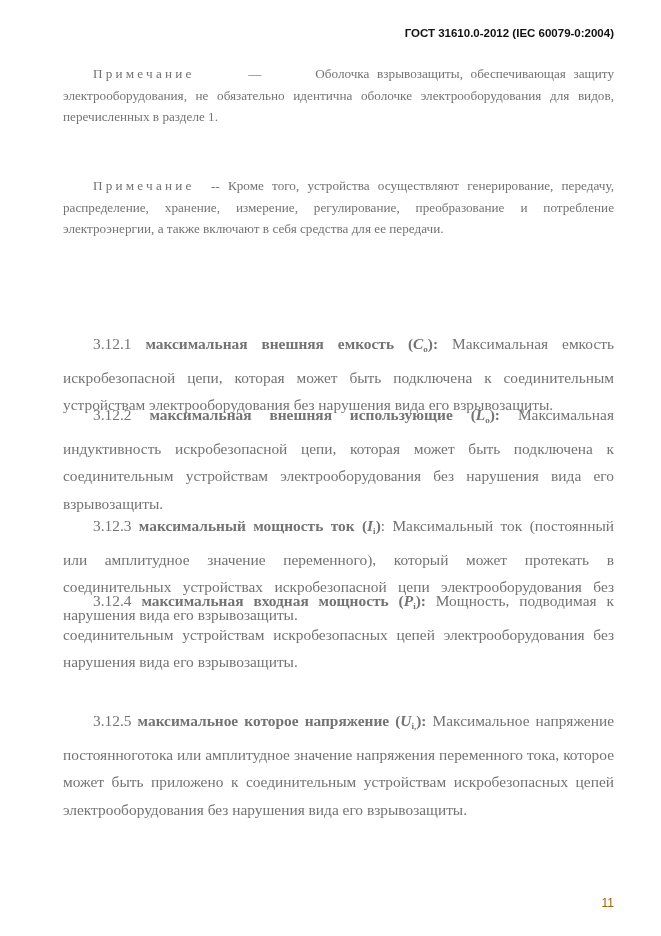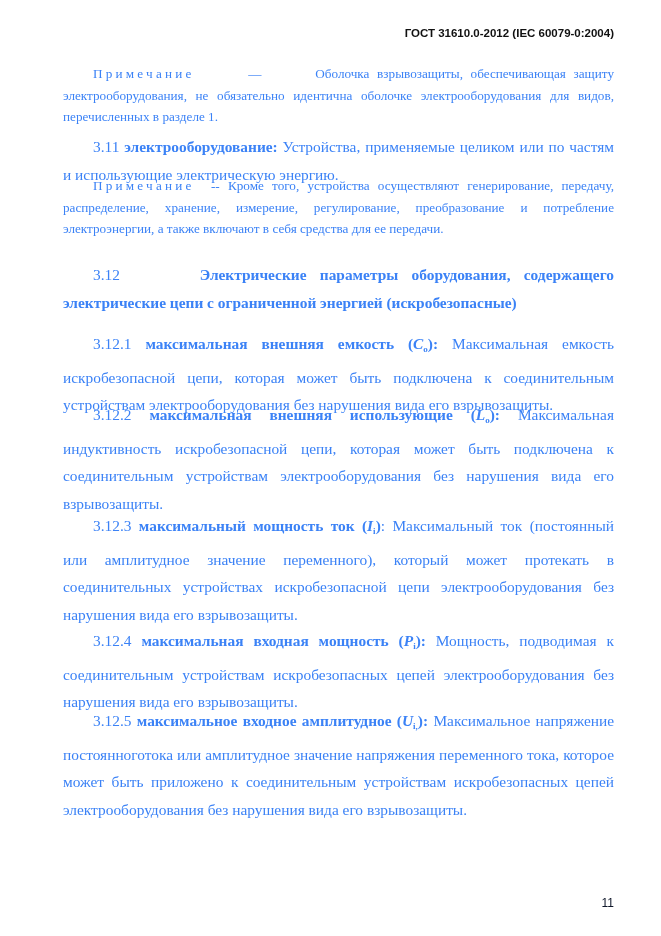--- a/index.html
+++ b/index.html
@@ -2,76 +2,63 @@
 <html><head>
   <meta charset="utf-8">
   <style>
     html, body { margin: 0; padding: 0; background: #ffffff; }
     body { width: 661px; height: 936px; position: relative; overflow: hidden; color: #111; }
     .page { position: absolute; left: 0; top: 0; width: 661px; height: 660px; background: #fff; }
     .header {
       position: absolute; right: 47px; top: 27px;
       font-family: "Liberation Sans", sans-serif; font-weight: bold; font-size: 11.5px; color: #111;
     }
-    .body-text { position: absolute; left: 63px; width: 551px; font-family: "Liberation Serif", serif; color: #3b82f6; }
+    .body-text { position: absolute; left: 63px; width: 551px; font-family: "Liberation Serif", serif; color: #737373; }
     .note {
       font-size: 13.2px; line-height: 21.5px; text-align: justify; text-align-last: left;
       text-indent: 30px; margin: 0;
     }
     .note .label { letter-spacing: 3.2px; }
     .para {
       font-size: 15.4px; line-height: 27.6px; text-align: justify; text-align-last: left;
       text-indent: 30px; margin: 0;
     }
     .para b { font-weight: bold; }
     .heading-b { font-weight: bold; }
     .sym { font-style: italic; font-weight: bold; }
     .sub { font-size: 9px; vertical-align: -3px; font-weight: bold; font-style: normal; }
     .pagenum {
       position: absolute; right: 47px; top: 896px;
-      font-family: "Liberation Sans", sans-serif; font-size: 12px; color: #0f172a;
+      font-family: "Liberation Sans", sans-serif; font-size: 12px; color: #a16207;
     }
   </style>
 </head>
 <body>
 
 <div class="page">
 
   <div class="header">ГОСТ 31610.0-2012 (IEC 60079-0:2004)</div>
 
   <div class="body-text" style="top:63px;">
     <p class="note">
       <span class="label">Примечание</span>
       &nbsp;&nbsp;&nbsp;&nbsp;&nbsp;&nbsp;<span>—</span>&nbsp;&nbsp;&nbsp;&nbsp;&nbsp;&nbsp;
       <span>Оболочка взрывозащиты, обеспечивающая защиту электрооборудования, не обязательно идентична оболочке электрооборудования для видов, перечисленных в разделе 1.</span>
     </p>
   </div>
 
-  <div class="body-text" style="top:133px;">
-    <p class="para">
-      <span>3.11</span>
-      <b>электрооборудование:</b>
-      <span>Устройства, применяемые целиком или по частям и использующие электрическую энергию.</span>
-    </p>
-  </div>
 
   <div class="body-text" style="top:175px;">
     <p class="note">
       <span class="label">Примечание</span>
       &nbsp;<span>--</span>
       <span>Кроме того, устройства осуществляют генерирование, передачу, распределение, хранение, измерение, регулирование, преобразование и потребление электроэнергии, а также включают в себя средства для ее передачи.</span>
     </p>
   </div>
 
-  <div class="body-text" style="top:261px;">
-    <p class="para heading-b">
-      <span style="font-weight:normal;">3.12</span>&nbsp;&nbsp;&nbsp;&nbsp;&nbsp;
-      <span>Электрические параметры оборудования, содержащего электрические цепи с ограниченной энергией (искробезопасные)</span>
-    </p>
-  </div>
 
   <div class="body-text" style="top:330px;">
     <p class="para">
       <span>3.12.1</span>
       <b>максимальная внешняя емкость</b>
       <b>(</b><span class="sym">C</span><span class="sub">o</span><b>):</b>
       <span>Максимальная емкость искробезопасной цепи, которая может быть подключена к соединительным устройствам электрооборудования без нарушения вида его взрывозащиты.</span>
     </p>
   </div>
 
@@ -86,32 +73,32 @@
 
   <div class="body-text" style="top:512px;">
     <p class="para">
       <span>3.12.3</span>
       <b>максимальный мощность ток</b>
       <b>(</b><span class="sym">I</span><span class="sub">i</span><b>)</b>:
       <span>Максимальный ток (постоянный или амплитудное значение переменного), который может протекать в соединительных устройствах искробезопасной цепи электрооборудования без нарушения вида его взрывозащиты.</span>
     </p>
   </div>
 
-  <div class="body-text" style="top:627px;">
+  <div class="body-text" style="top:587px;">
     <p class="para">
       <span>3.12.4</span>
       <b>максимальная входная мощность</b>
       <b>(</b><span class="sym">P</span><span class="sub">i</span><b>):</b>
       <span>Мощность, подводимая к соединительным устройствам искробезопасных цепей электрооборудования без нарушения вида его взрывозащиты.</span>
     </p>
   </div>
 
   <div class="body-text" style="top:707px;">
     <p class="para">
       <span>3.12.5</span>
-      <b>максимальное входное амплитудное</b>
+      <b>максимальное которое напряжение</b>
       <b>(</b><span class="sym">U</span><span class="sub">i,</span><b>):</b>
       <span>Максимальное напряжение постоянноготока или амплитудное значение напряжения переменного тока, которое может быть приложено к соединительным устройствам искробезопасных цепей электрооборудования без нарушения вида его взрывозащиты.</span>
     </p>
   </div>
 
   <div class="pagenum">11</div>
 </div>
 
 </body></html>

